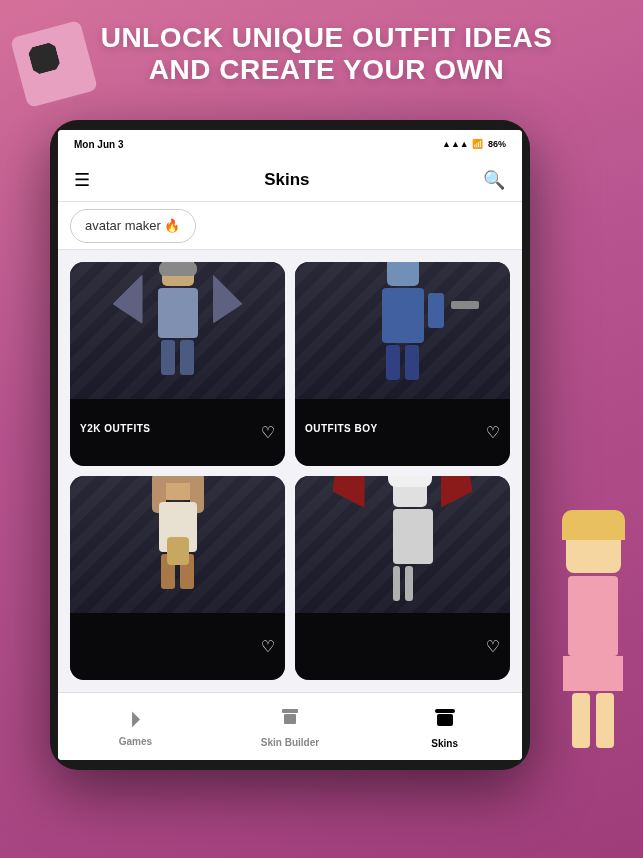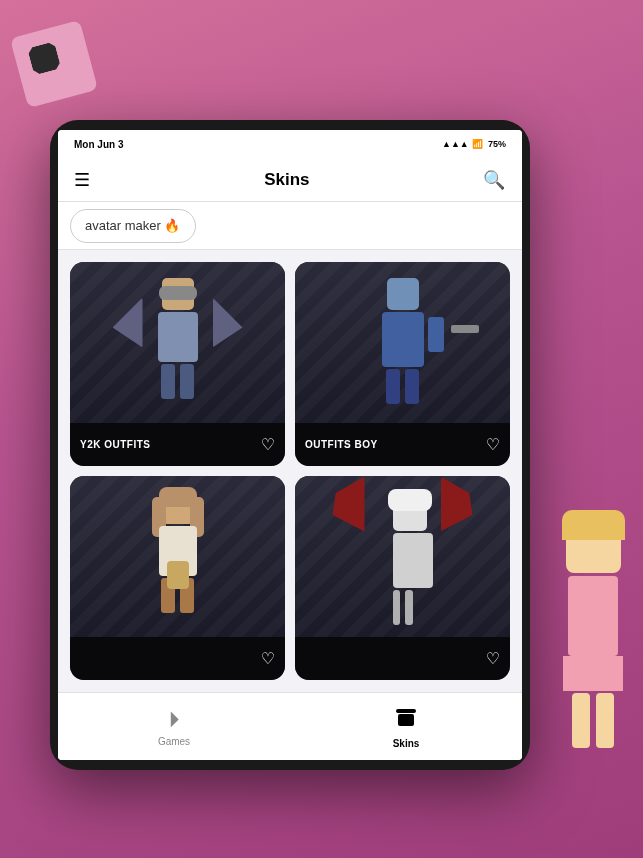--- a/index.html
+++ b/index.html
@@ -285,24 +285,24 @@
     .demon-head { width: 34px; height: 34px; background: #e0e0e0; border-radius: 5px; margin: 0 auto; position: relative; }
     .demon-hair { position: absolute; top: -8px; left: -5px; width: 44px; height: 22px; background: #f0f0f0; border-radius: 8px; }
     .demon-body { width: 40px; height: 55px; background: #d0d0d0; margin: 2px auto 0; border-radius: 4px; position: relative; }
     .demon-wing-l { position: absolute; top: -10px; left: -30px; width: 32px; height: 55px; background: #8b1a1a; clip-path: polygon(100% 0, 100% 100%, 0% 70%, 10% 30%); border-radius: 3px; }
     .demon-wing-r { position: absolute; top: -10px; right: -30px; width: 32px; height: 55px; background: #8b1a1a; clip-path: polygon(0% 0, 0% 100%, 100% 70%, 90% 30%); border-radius: 3px; }
     .demon-legs { display: flex; justify-content: center; gap: 5px; margin-top: 2px; }
     .demon-leg { width: 14px; height: 35px; background: #b0b0b0; border-radius: 3px; }
 
     .card-label {
       background: rgba(0,0,0,0.7);
-      padding: 12px 10px;
+      padding: 24px 10px;
       display: flex;
       justify-content: space-between;
-      align-items: center;
+      align-items: flex-start;
     }
     .card-name {
       font-size: 10px;
       font-weight: 700;
       color: white;
       letter-spacing: 0.5px;
     }
     .heart-icon {
       font-size: 16px;
       color: white;
@@ -326,21 +326,21 @@
       flex: 1;
     }
     .tab-icon {
       font-size: 22px;
       color: #888;
     }
     .tab-icon.active { color: #000; }
     .tab-label {
       font-size: 10px;
       color: #888;
-      font-weight: 400;
+      font-weight: 700;
     }
     .tab-label.active { color: #000; font-weight: 600; }
 
     
     .stripe-bg {
       position: absolute;
       top: 0; left: 0; right: 0; bottom: 0;
       background: repeating-linear-gradient(
         -45deg,
         transparent,
@@ -350,21 +350,22 @@
       );
     }
   </style>
 </head>
 <body>
 
 <div class="roblox-logo"></div>
 
 <div class="headline">
   <h1>
-    <br>
+    <span>UNLOCK UNIQUE OUTFIT IDEAS</span><br>
+    <span>AND CREATE YOUR OWN</span>
   </h1>
 </div>
 
 <div class="character-right">
   <div class="char-head">
     <div class="char-hair"></div>
   </div>
   <div class="char-body"></div>
   <div class="char-skirt"></div>
   <div class="char-legs">
@@ -374,21 +375,21 @@
 </div>
 
 <div class="tablet">
   <div class="tablet-inner">
 
     <div class="status-bar">
       <span class="status-time">Mon Jun 3</span>
       <span class="status-icons">
         <span>▲▲▲</span>
         <span>📶</span>
-        <span>75%</span>
+        <span>86%</span>
       </span>
     </div>
 
     <div class="nav-bar">
       <span class="nav-icon">☰</span>
       <span class="nav-title">Skins</span>
       <span class="nav-icon">🔍</span>
     </div>
 
     <div class="filter-row">
@@ -497,20 +498,29 @@
       </div>
 
     </div>
 
     <div class="tab-bar">
       <div class="tab-item">
         <span class="tab-icon">⏵</span>
         <span class="tab-label">Games</span>
       </div>
       <div class="tab-item">
+        <span class="tab-icon">
+          <svg width="22" height="22" viewBox="0 0 22 22" fill="none">
+            <rect x="3" y="3" width="16" height="4" rx="1" fill="#888"></rect>
+            <rect x="5" y="8" width="12" height="10" rx="1" fill="#888"></rect>
+          </svg>
+        </span>
+        <span class="tab-label">Skin Builder</span>
+      </div>
+      <div class="tab-item">
         <span class="tab-icon active">
           <svg width="24" height="24" viewBox="0 0 24 24" fill="none">
             <rect x="2" y="4" width="20" height="4" rx="2" fill="#000"></rect>
             <rect x="4" y="9" width="16" height="12" rx="2" fill="#000"></rect>
           </svg>
         </span>
         <span class="tab-label active">Skins</span>
       </div>
     </div>
 

